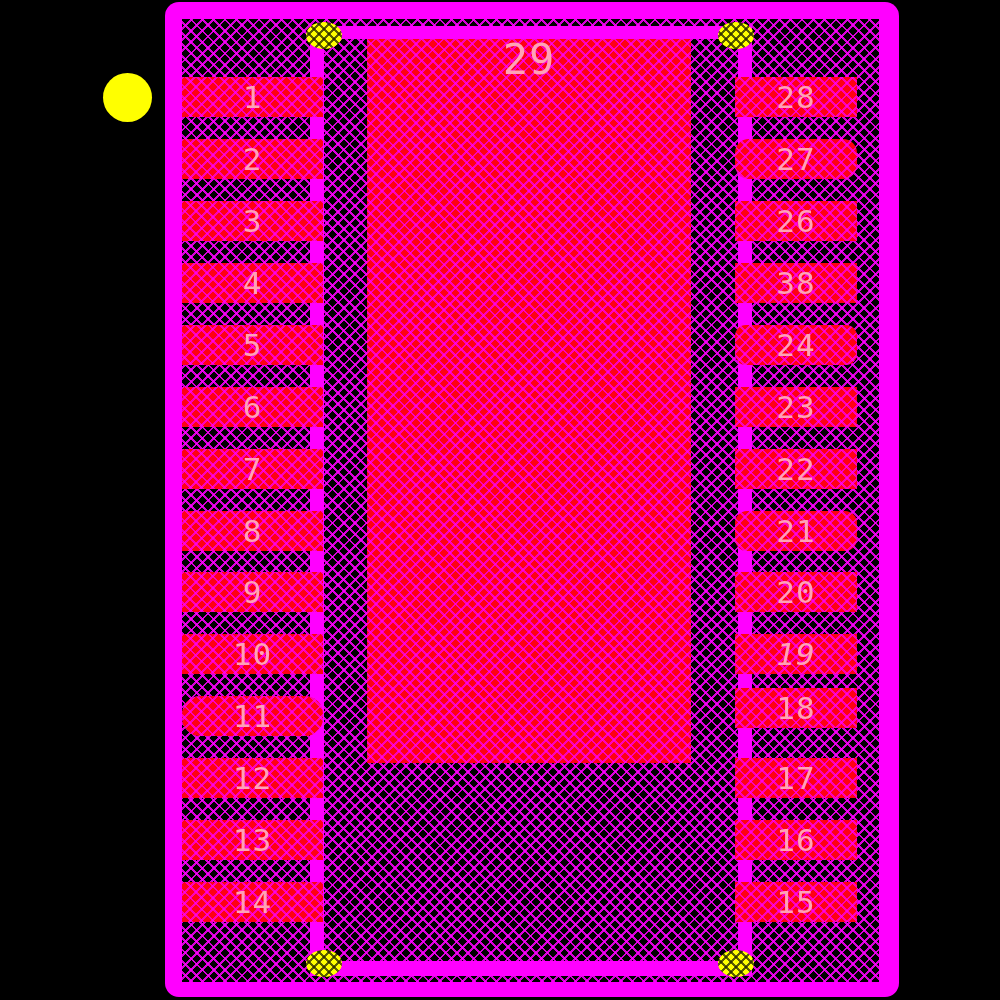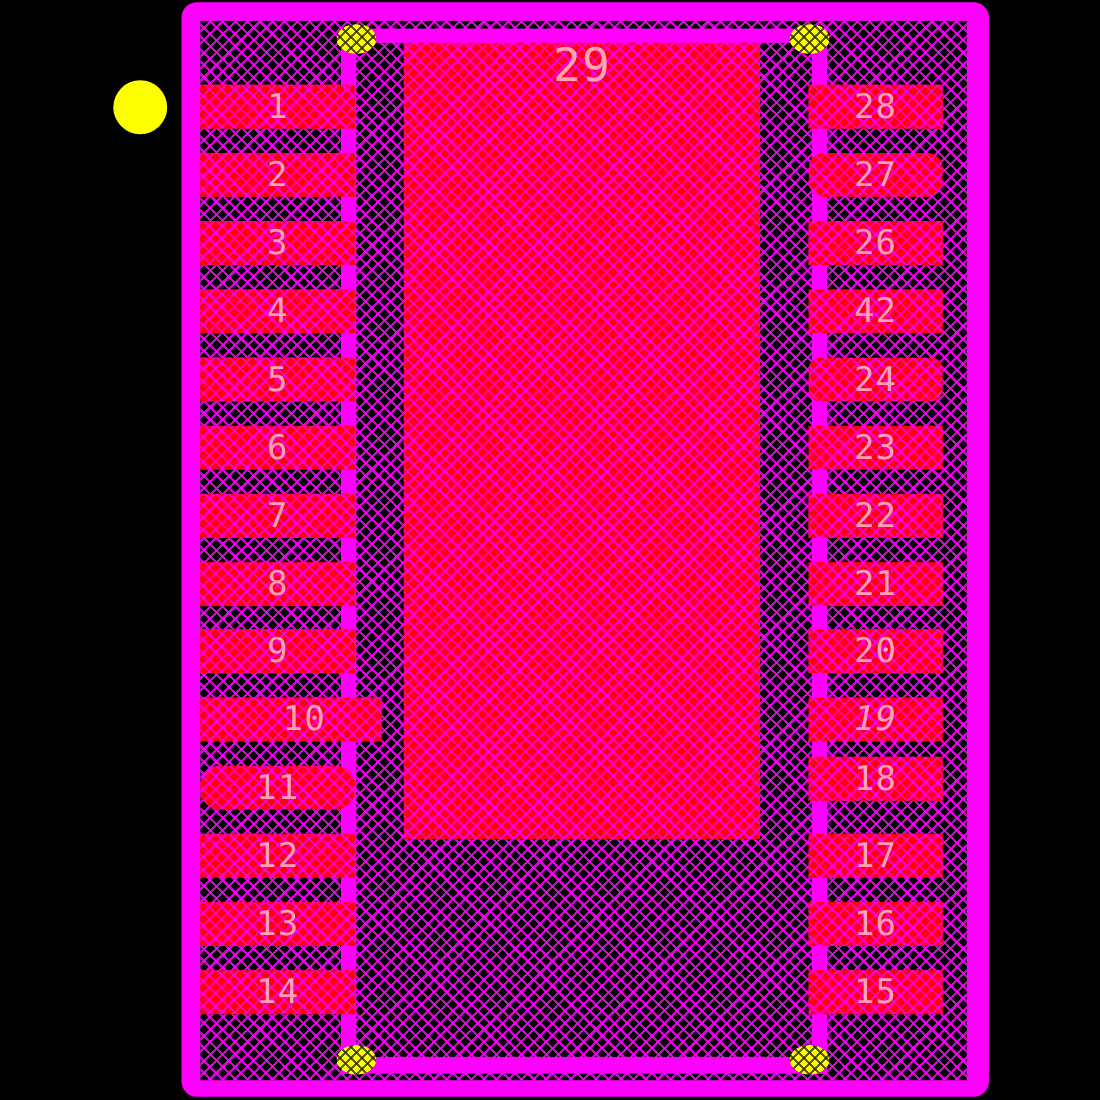--- a/index.html
+++ b/index.html
@@ -133,21 +133,21 @@
       </div>
       <div class="pad pad-left hatch-pad" style="top: 449px;">
         <span class="pad-num">7</span>
       </div>
       <div class="pad pad-left hatch-pad" style="top: 511px;">
         <span class="pad-num">8</span>
       </div>
       <div class="pad pad-left hatch-pad" style="top: 572px;">
         <span class="pad-num">9</span>
       </div>
-      <div class="pad pad-left hatch-pad" style="top: 634px; padding-left: 24px;">
+      <div class="pad pad-left hatch-pad" style="top: 634px;">
         <span class="pad-num">10</span>
       </div>
       <div class="pad pad-left hatch-pad" style="top: 696px; border-radius: 18px;">
         <span class="pad-num">11</span>
       </div>
       <div class="pad pad-left hatch-pad" style="top: 758px;">
         <span class="pad-num">12</span>
       </div>
       <div class="pad pad-left hatch-pad" style="top: 820px;">
         <span class="pad-num">13</span>
@@ -160,32 +160,32 @@
       <div class="pad pad-right hatch-pad" style="top: 77px;">
         <span class="pad-num">28</span>
       </div>
       <div class="pad pad-right hatch-pad" style="top: 139px; border-radius: 14px;">
         <span class="pad-num">27</span>
       </div>
       <div class="pad pad-right hatch-pad" style="top: 201px;">
         <span class="pad-num">26</span>
       </div>
       <div class="pad pad-right hatch-pad" style="top: 263px;">
-        <span class="pad-num">42</span>
+        <span class="pad-num">38</span>
       </div>
       <div class="pad pad-right hatch-pad" style="top: 325px; border-radius: 11px;">
         <span class="pad-num">24</span>
       </div>
       <div class="pad pad-right hatch-pad" style="top: 387px;">
         <span class="pad-num">23</span>
       </div>
       <div class="pad pad-right hatch-pad" style="top: 449px;">
         <span class="pad-num">22</span>
       </div>
-      <div class="pad pad-right hatch-pad" style="top: 511px;">
+      <div class="pad pad-right hatch-pad" style="top: 511px; border-radius: 12px;">
         <span class="pad-num">21</span>
       </div>
       <div class="pad pad-right hatch-pad" style="top: 572px;">
         <span class="pad-num">20</span>
       </div>
       <div class="pad pad-right hatch-pad" style="top: 634px; font-style: italic;">
         <span class="pad-num">19</span>
       </div>
       <div class="pad pad-right hatch-pad" style="top: 688px;">
         <span class="pad-num">18</span>

